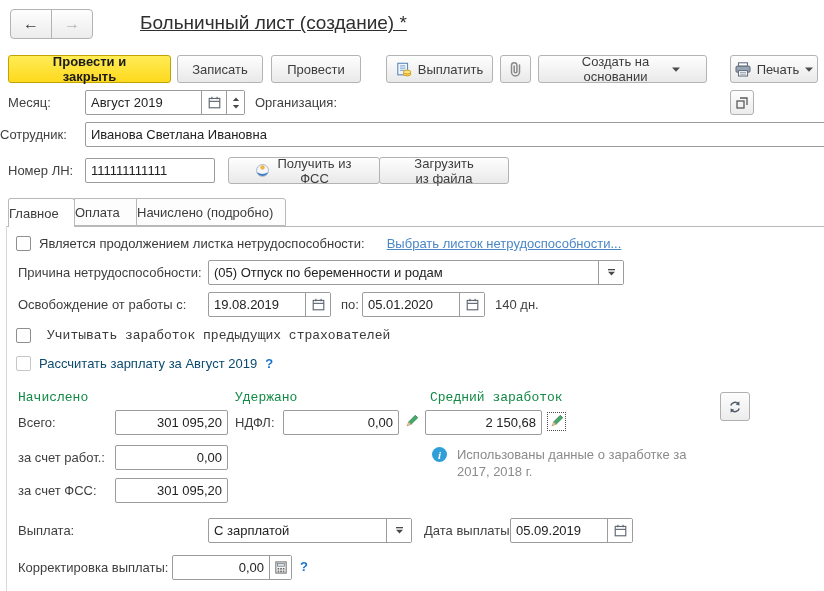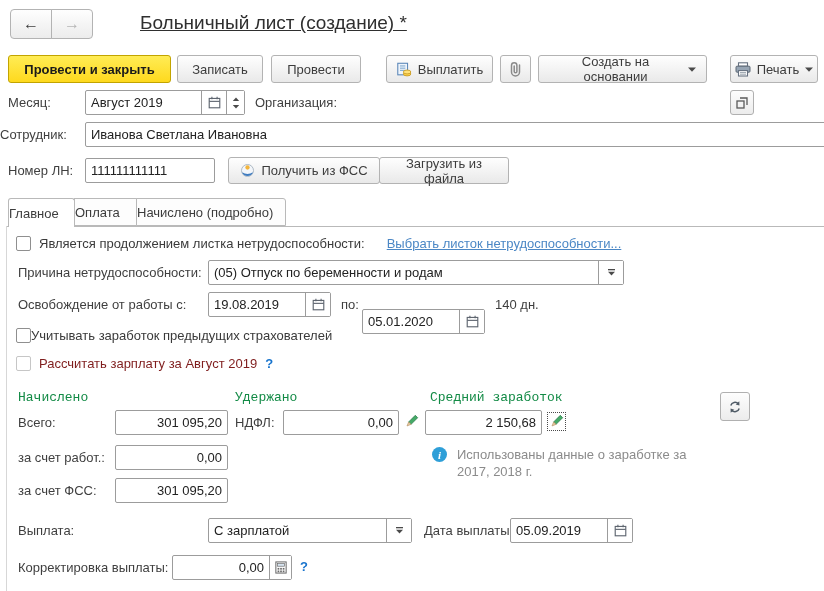--- a/index.html
+++ b/index.html
@@ -4,21 +4,21 @@
 <style>
   * { box-sizing: border-box; }
   body { margin:0; font-family:"Liberation Sans", sans-serif; background:#fff; }
   #screen { position:relative; width:824px; height:591px; background:#fff; overflow:hidden;
             font-size:13px; color:#3a3a3a; }
   .abs { position:absolute; }
 
   
   .btn { display:flex; align-items:center; justify-content:center; gap:6px; height:28px;
          border:1px solid #b3b3b3; border-radius:3px; background:linear-gradient(#fefefe,#e9e9e9);
-         font-family:inherit; font-size:13px; color:#3c3c3c; padding:0 10px; cursor:pointer; }
+         font-family:inherit; font-size:13px; color:#3c3c3c; padding:0 26px; cursor:pointer; }
   .btn-yellow { background:linear-gradient(#ffec55,#fed91e); border-color:#c4a javascript00; border-color:#c2a400;
                 font-weight:bold; color:#1a1a1a; }
   .navbtn { width:42px; height:30px; display:flex; align-items:center; justify-content:center;
             border:1px solid #b3b3b3; background:linear-gradient(#fefefe,#ececec); cursor:pointer;
             font-size:16px; color:#3d3d3d; padding:0; font-family:inherit; }
   .navbtn.left { border-radius:4px 0 0 4px; }
   .navbtn.right { border-radius:0 4px 4px 0; margin-left:-1px; color:#b5b5b5; }
   .sqbtn { display:flex; align-items:center; justify-content:center; border:1px solid #b0b0b0;
            border-radius:3px; background:linear-gradient(#fdfdfd,#ececec); cursor:pointer; }
 
@@ -41,21 +41,21 @@
   .tab.active { height:29px; background:#fff; border-bottom:none; z-index:3;
                 border-radius:3px 3px 0 0; }
   .hline { position:absolute; left:6px; top:226px; width:818px; height:1px; background:#b9b9b9; }
   .vline { position:absolute; left:6px; top:226px; width:1px; height:365px; background:#d7d7d7; }
 
   .cb { width:15px; height:15px; border:1px solid #8f8f8f; border-radius:2px; background:#fff;
         flex:none; cursor:pointer; }
   .cb.disabled { border-color:#c6c6c6; cursor:default; }
   .link { color:#4b87c5; text-decoration:underline; cursor:pointer; white-space:nowrap; }
   .ghdr { color:#128a45; white-space:nowrap;font-family:Liberation Mono, monospace; }
-  .gray { color:#7f1d1d;text-align:center; }
+  .gray { color:#0c4a6e;text-align:center; }
   .help { color:#1874cd; font-weight:bold; cursor:pointer; }
   .info-i { width:15px; height:15px; border-radius:50%; background:#2f9fd8; color:#fff;
             display:flex; align-items:center; justify-content:center; font-size:11px;
             font-weight:bold; font-style:italic; font-family:"Liberation Serif", serif; flex:none; }
   .note { color:#8b8b8b; line-height:17px; }
   .pencil { display:flex; align-items:center; justify-content:center; cursor:pointer; }
   .pfocus { outline:1px dotted #4a4a4a; outline-offset:1px; }
   .rowflex { display:flex; align-items:center; }
 </style>
 </head>
@@ -214,34 +214,34 @@
     <span class="seg">
       <svg width="13" height="13" viewBox="0 0 16 16">
           <rect x="1.5" y="3" width="13" height="11.5" fill="none" stroke="#5f6670" stroke-width="1.4"></rect>
           <line x1="1.5" y1="6.6" x2="14.5" y2="6.6" stroke="#5f6670" stroke-width="1.4"></line>
           <line x1="4.8" y1="1" x2="4.8" y2="4" stroke="#5f6670" stroke-width="1.4"></line>
           <line x1="11.2" y1="1" x2="11.2" y2="4" stroke="#5f6670" stroke-width="1.4"></line>
         </svg>
     </span>
   </div>
   <div class="abs lbl" style="left:341px; top:292px;">по:</div>
-  <div class="abs field" style="left:362px; top:309px; width:123px;gap:15px;">
+  <div class="abs field" style="left:362px; top:292px; width:123px;gap:15px;">
     <input value="05.01.2020" style="">
     <span class="seg">
       <svg width="13" height="13" viewBox="0 0 16 16">
           <rect x="1.5" y="3" width="13" height="11.5" fill="none" stroke="#5f6670" stroke-width="1.4"></rect>
           <line x1="1.5" y1="6.6" x2="14.5" y2="6.6" stroke="#5f6670" stroke-width="1.4"></line>
           <line x1="4.8" y1="1" x2="4.8" y2="4" stroke="#5f6670" stroke-width="1.4"></line>
           <line x1="11.2" y1="1" x2="11.2" y2="4" stroke="#5f6670" stroke-width="1.4"></line>
         </svg>
     </span>
   </div>
   <div class="abs lbl" style="left:495px; top:292px;">140 дн.</div>
 
-  <div class="abs rowflex" style="left:16px; top:328px; gap:0;">
+  <div class="abs rowflex" style="left:16px; top:328px; gap:16px;font-family:Liberation Mono, monospace;">
     <span class="cb"></span>
     <span>Учитывать заработок предыдущих страхователей</span>
   </div>
 
   <div class="abs rowflex" style="left:16px; top:356px; gap:8px;">
     <span class="cb disabled"></span>
     <span class="gray">Рассчитать зарплату за Август 2019</span>
     <span class="help">?</span>
   </div>
 

